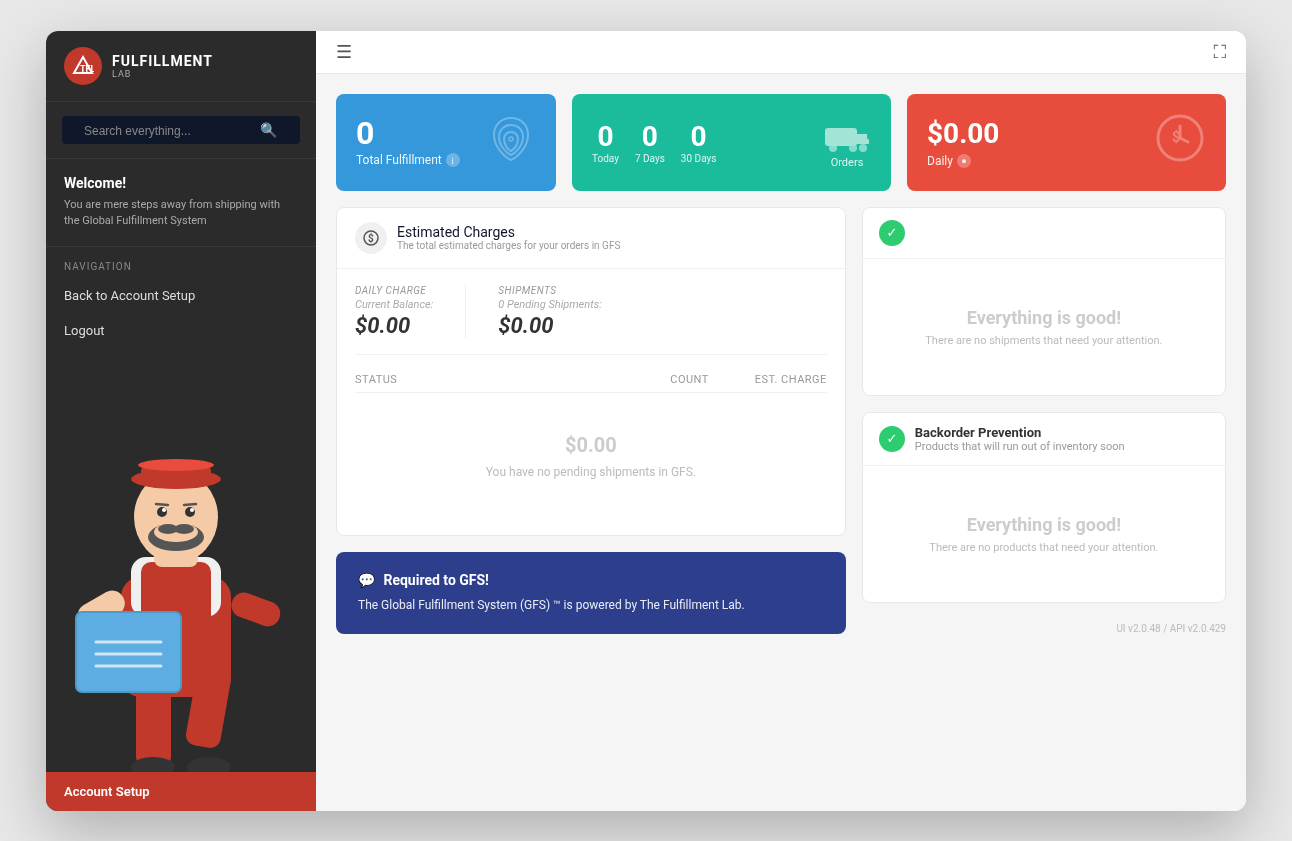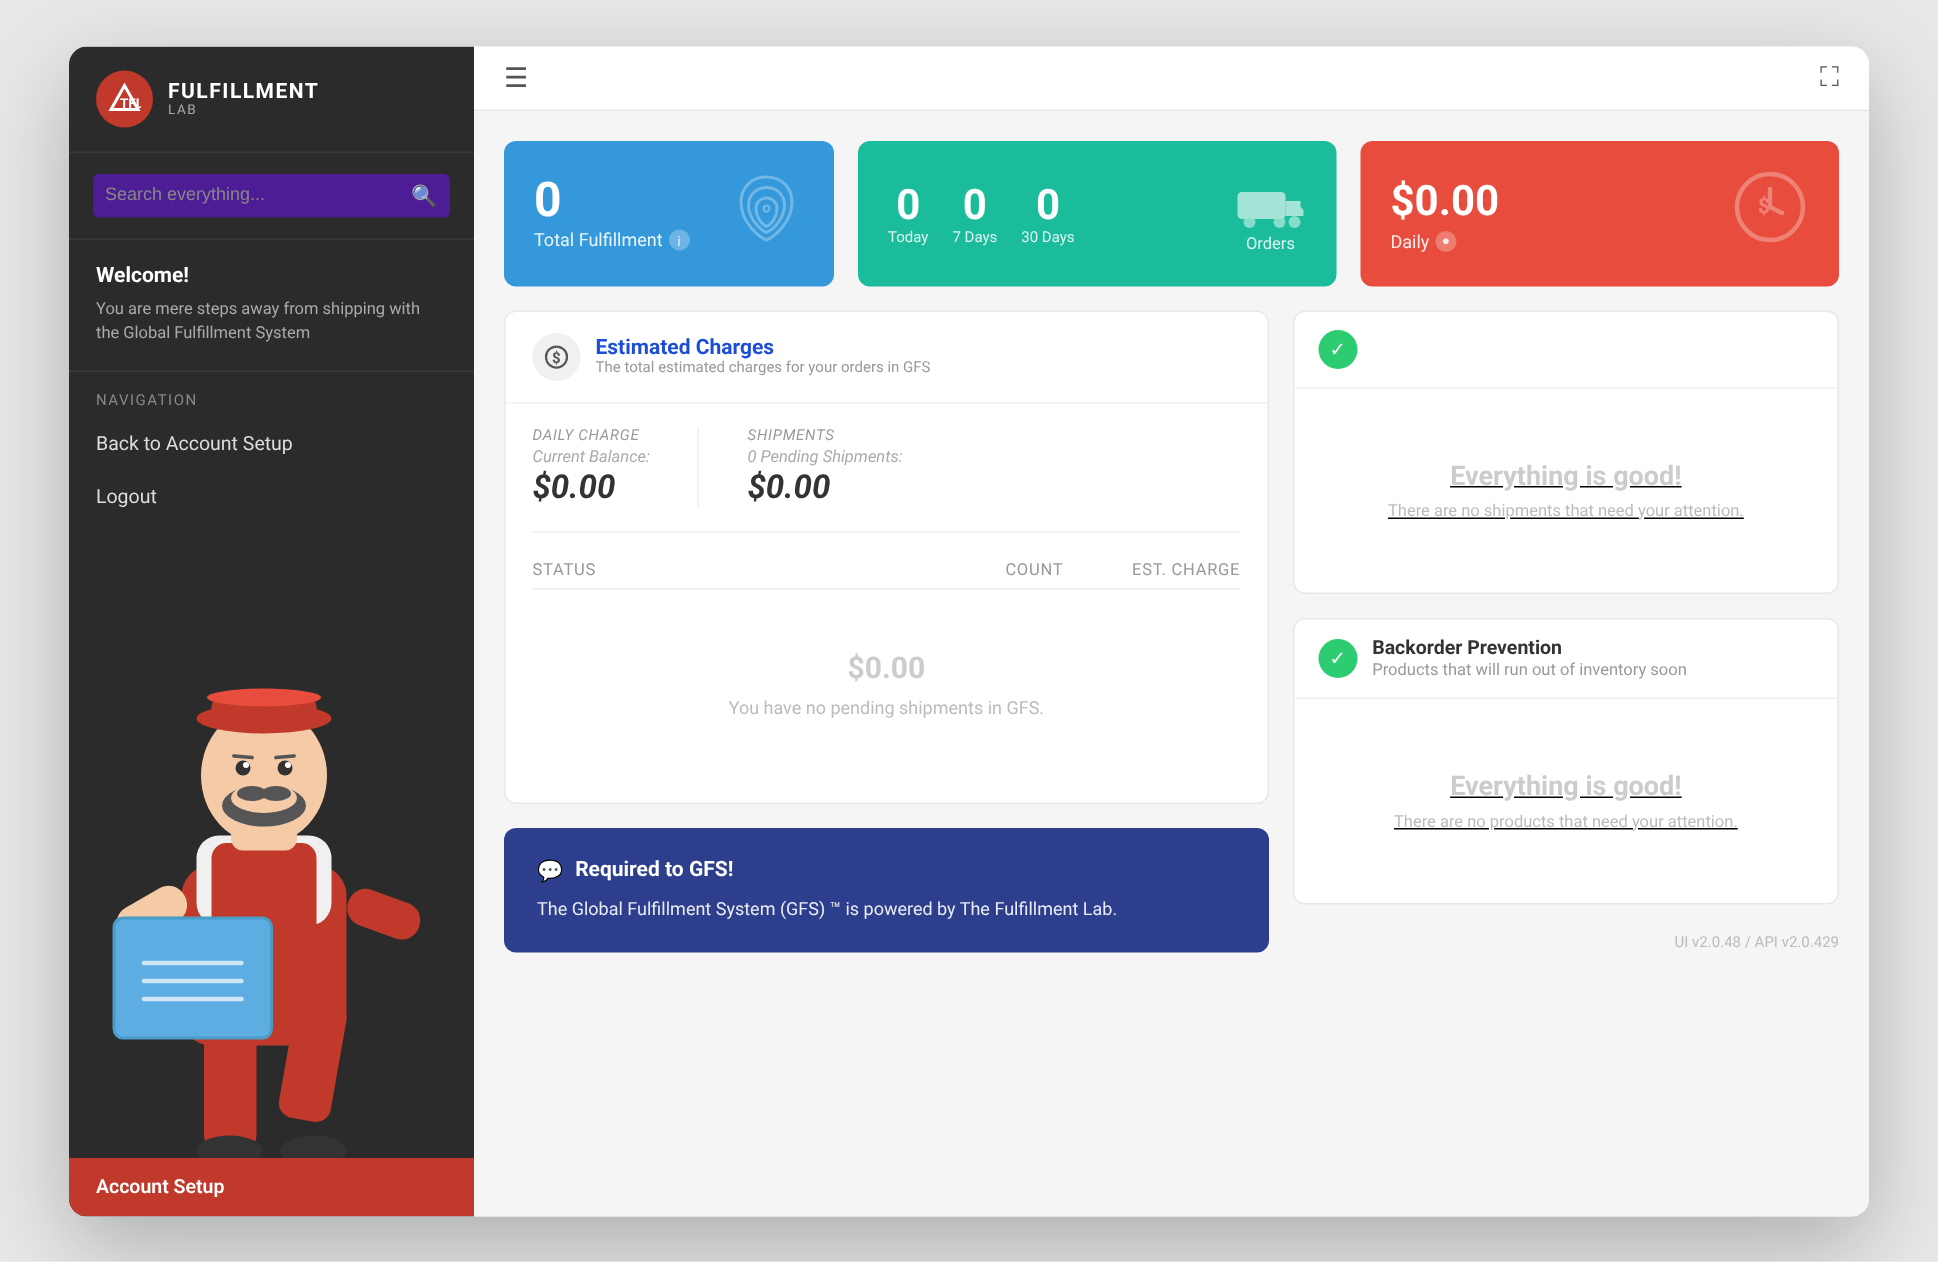--- a/index.html
+++ b/index.html
@@ -68,24 +68,24 @@
       color: #aaa;
       text-transform: uppercase;
       letter-spacing: 1px;
     }
     .sidebar-search {
       padding: 14px 16px;
       border-bottom: 1px solid #3a3a3a;
     }
     .search-wrapper {
       display: flex;
-      align-items: flex-start;
-      background: #4c1d95;
+      align-items: flex-end;
+      background: #0f172a;
       border-radius: 4px;
-      padding: 6px 8px;
+      padding: 6px 22px;
       gap: 8px;
     }
     .search-wrapper input {
       background: transparent;
       border: none;
       outline: none;
       color: #aaa;
       font-size: 12px;
       flex: 1;
     }
@@ -260,21 +260,21 @@
     .card-header-icon {
       width: 32px;
       height: 32px;
       background: #f0f0f0;
       border-radius: 50%;
       display: flex;
       align-items: center;
       justify-content: center;
       font-size: 14px;
     }
-    .card-header-title { font-size: 14px; font-weight: 700; color: #1d4ed8; }
+    .card-header-title { font-size: 14px; font-weight: 400; color: #0f172a; }
     .card-header-sub { font-size: 10px; color: #999; }
     .card-body { padding: 16px 18px; }
     .charges-row {
       display: flex;
       gap: 32px;
       margin-bottom: 16px;
       font-style: italic;
     }
     .charge-item .charge-label {
       font-size: 10px;
@@ -346,21 +346,20 @@
     .action-title { font-size: 13px; font-weight: 700; color: #333; }
     .action-sub { font-size: 11px; color: #999; }
     .action-body {
       padding: 48px 20px;
       display: flex;
       flex-direction: column;
       align-items: center;
       justify-content: center;
       min-height: 100px;
       text-align: center;
-      text-decoration: underline;
     }
     .action-good {
       font-size: 18px;
       font-weight: 700;
       color: #ccc;
       margin-bottom: 6px;
     }
     .action-good-sub { font-size: 11px; color: #bbb; }
     
     .welcome-banner {

